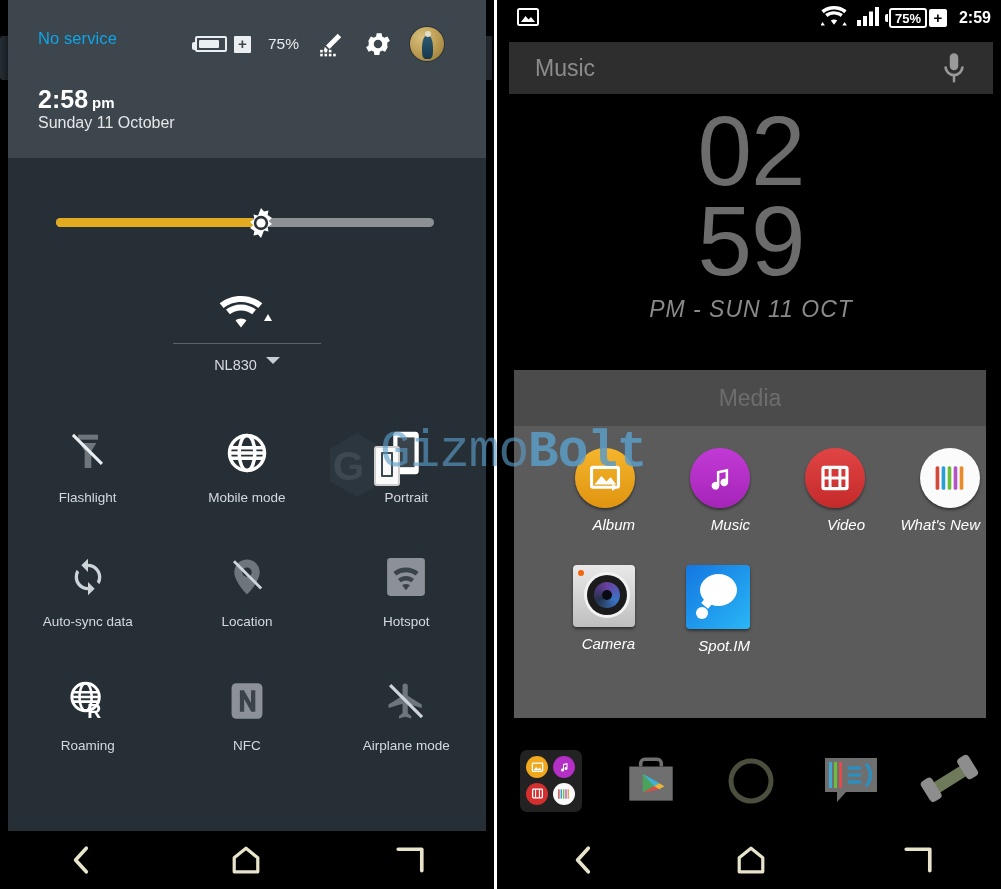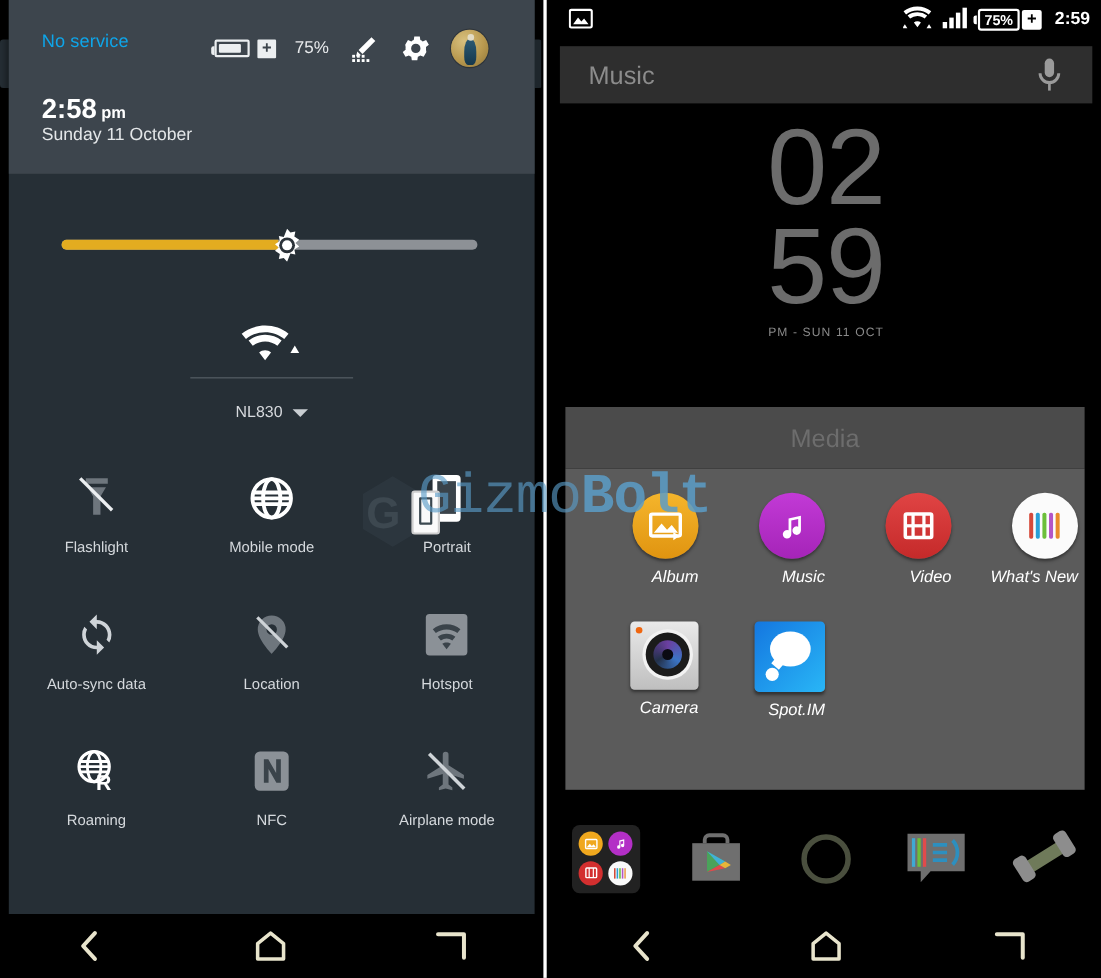--- a/index.html
+++ b/index.html
@@ -99,22 +99,22 @@
     position:absolute; left:238px; top:8px; width:30px; height:30px; cursor:pointer;
   }
   .bright-knob svg{ display:block; }
 
   
   .bigtiles{ position:absolute; left:8px; top:278px; width:478px; height:120px; display:flex; }
   .bigtile{ flex:1; position:relative; display:flex; flex-direction:column; align-items:center; cursor:pointer; }
   .bigtile .ico{ height:54px; display:flex; align-items:flex-end; justify-content:center; }
   .bigtile .rule{ width:148px; height:1px; background:#5a636a; margin-top:11px; }
   .bigtile .lbl{
-    margin-top:23px; font-size:14.5px; color:#d7dade;
-    display:flex; align-items:center; gap:9px;
+    margin-top:13px; font-size:14.5px; color:#d7dade;
+    display:flex; gap:9px;
   }
   .caret{ width:0;height:0;border-left:7px solid transparent;border-right:7px solid transparent;border-top:7px solid #c9ced2; }
 
   
   .grid{ position:absolute; left:8px; top:424px; width:478px; }
   .grow{ display:flex; height:124px; }
   .gcell{
     flex:1; display:flex; flex-direction:column; align-items:center; cursor:pointer;
   }
   .gcell .gico{ height:58px; display:flex; align-items:center; justify-content:center; }
@@ -161,21 +161,21 @@
     position:absolute; left:8px; top:42px; width:484px; height:52px;
     background:#2e2e2e; display:flex; align-items:center; cursor:pointer;
   }
   .search-text{ margin-left:26px; font-size:23px; color:#8c8c8c; }
   .mic{ position:absolute; right:24px; top:10px; }
 
   .clockwidget{ position:absolute; left:0; top:106px; width:500px; text-align:center; }
   .cw-line{
     font-size:98px; line-height:.92; color:#6c6c6c; font-weight:400; letter-spacing:-1px;
   }
-  .cw-sub{ margin-top:10px; font-size:11px; color:#8a8a8a; letter-spacing:1px; }
+  .cw-sub{ margin-top:10px; font-size:23px; color:#8a8a8a; letter-spacing:1px;font-style:italic; }
 
   .folder{
     position:absolute; left:514px; top:370px; width:472px; height:348px;
   }
   .folder-inner{ position:relative; width:472px; height:348px; }
   .folder-title-bar{
     position:absolute; left:0; top:0; width:100%; height:56px;
     background:#4b4b4b; display:flex; align-items:center; justify-content:center;
   }
   .folder-title{ font-size:23px; color:#6d6d6d; }

